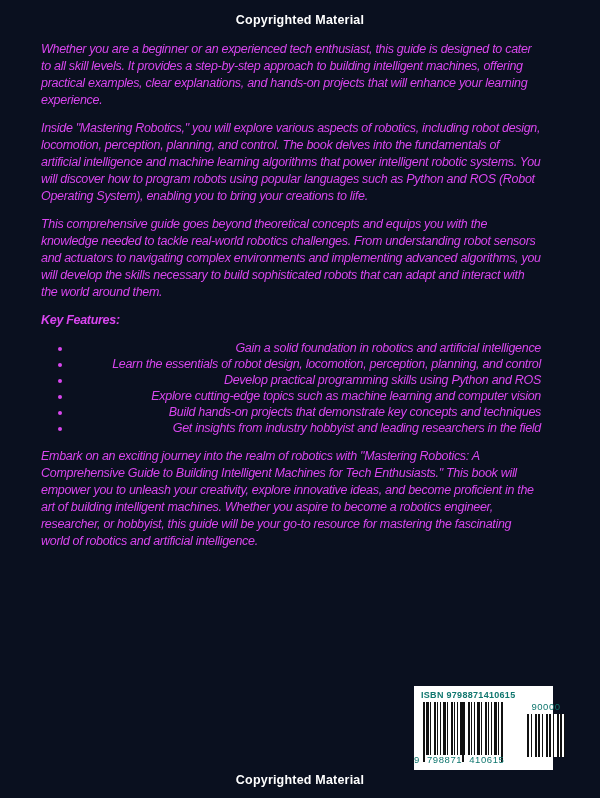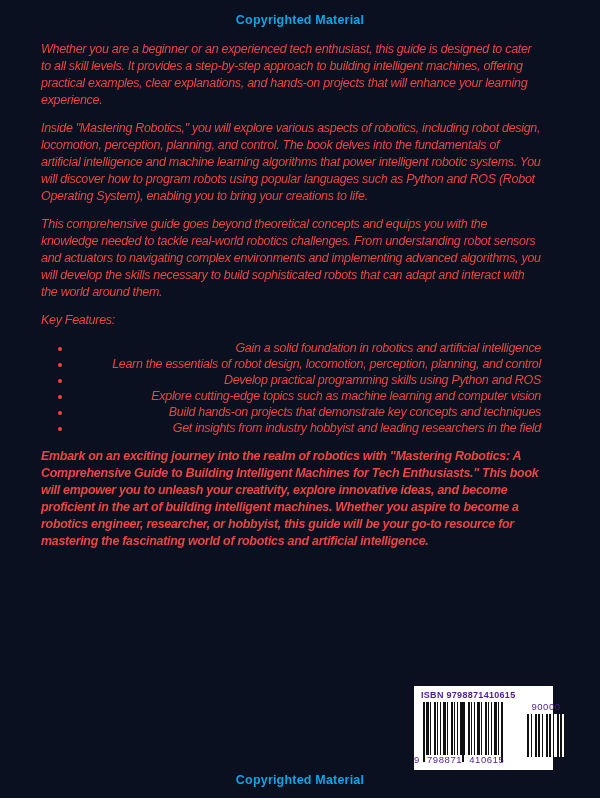--- a/index.html
+++ b/index.html
@@ -11,58 +11,58 @@
   }
   .page {
     position: relative;
     width: 600px; height: 798px;
     background: #0a101f;
   }
   .banner {
     position: absolute;
     left: 0; width: 100%;
     text-align: center;
-    color: #0ea5e9;
+    color: #ffffff;
     font-size: 12.5px;
     font-weight: 700;
     letter-spacing: 0.2px;
   }
   .banner.top { top: 13px; }
   .banner.bottom { bottom: 11px; }
   .content {
     position: absolute;
     top: 41px; left: 41px;
     width: 500px;
-    color: #ef4444;
+    color: #d946ef;
     font-style: italic;
     font-size: 12.5px;
     line-height: 17px;
     letter-spacing: -0.3px;
   }
   .content p { margin: 0 0 11px 0; }
-  .kf-label { margin: 0 0 13px 0; }
+  .kf-label { margin: 0 0 13px 0; font-weight: bold; }
   .content ul {
     margin: 0 0 12px 0;
     padding: 0 0 0 31px;
     list-style: disc;
   }
   .content li {
     line-height: 16px;
     padding: 0;
     text-align: right;
   }
-  .content p.last { margin-bottom: 8px; font-weight: bold; }
+  .content p.last { margin-bottom: 8px; }
 
   
   .barcode-box {
     position: absolute;
     left: 414px; top: 686px;
     width: 139px; height: 84px;
     background: #ffffff;
-    color: #4c1d95;
+    color: #0f766e;
     font-style: normal;
   }
   .isbn-line {
     margin: 4px 0 0 7px;
     font-size: 9px;
     font-weight: 600;
     letter-spacing: 0.3px;
     line-height: 10px;
     white-space: nowrap;
   }

